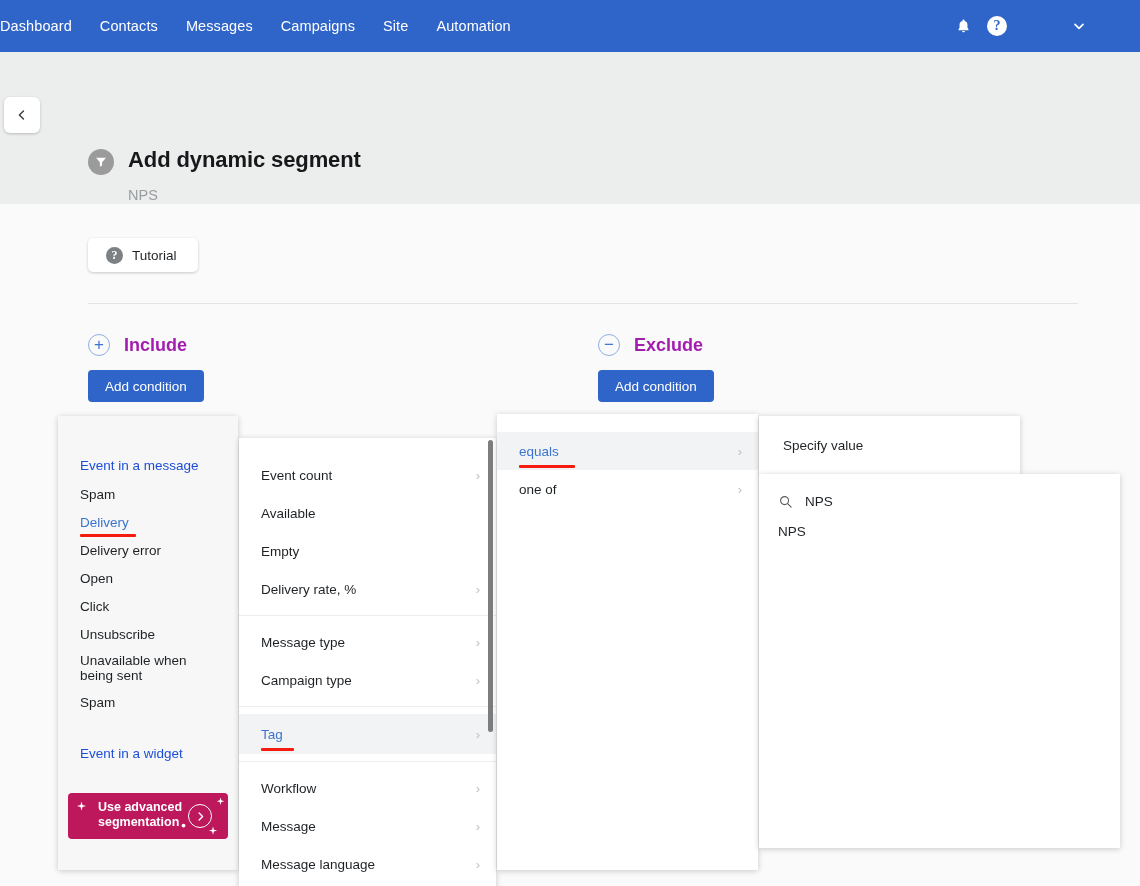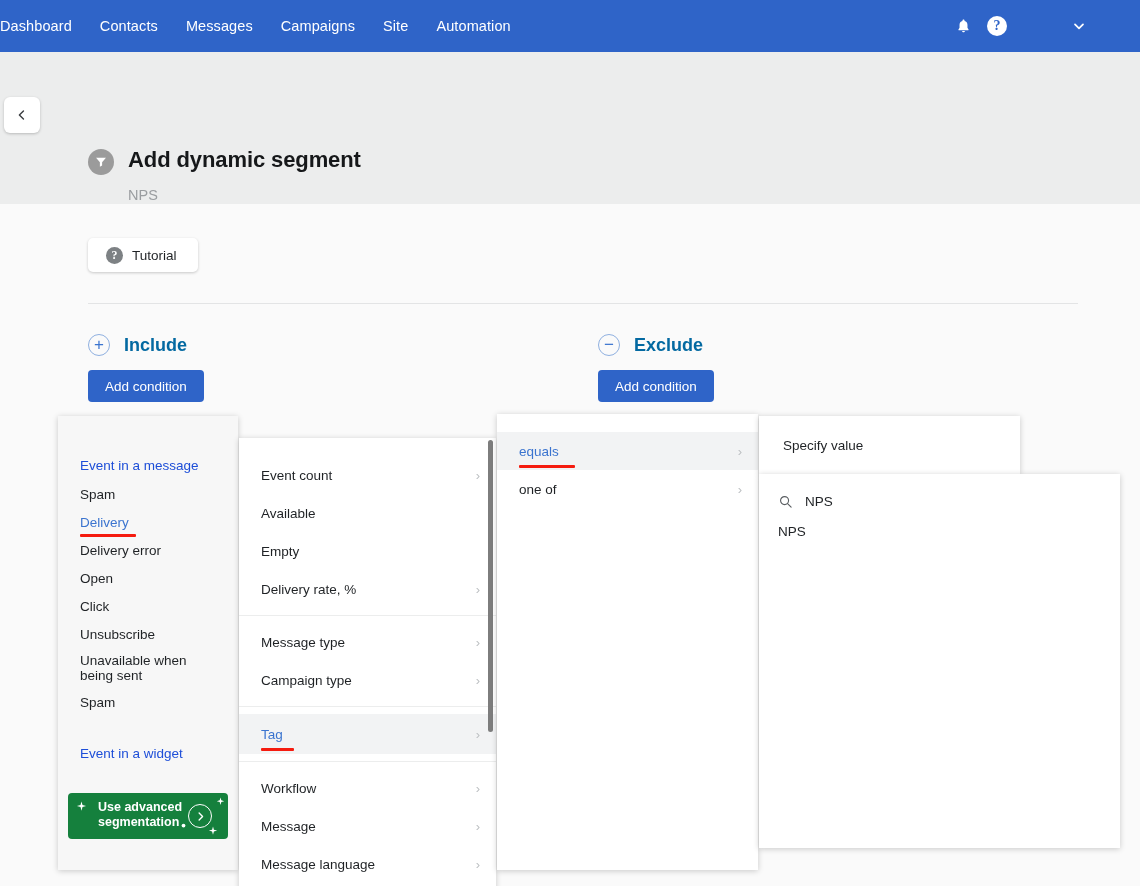--- a/index.html
+++ b/index.html
@@ -91,21 +91,21 @@
   .section { position:absolute; }
   .sec-include { left:88px; top:130px; }
   .sec-exclude { left:598px; top:130px; }
   .sec-head { display:flex; align-items:center; gap:14px; }
   .sec-circle {
     width:22px; height:22px; border-radius:50%; border:1.6px solid #8fb0e0;
     display:flex; align-items:center; justify-content:center; cursor:pointer;
     background:#fafafa;
   }
   .sec-circle span { color:#3b74cf; font-size:17px; line-height:1; margin-top:-2px; }
-  .sec-title { font-size:18px; font-weight:bold; color:#0369a1; }
+  .sec-title { font-size:18px; font-weight:bold; color:#a21caf; }
   .add-cond {
     margin-top:14px; height:32px; background:#2f64c8; color:#ffffff;
     border:none; border-radius:4px; padding:0 17px; font-size:13.5px;
     font-family:"Liberation Sans", sans-serif; cursor:pointer;
   }
 
   
   .menu {
     position:absolute; background:#ffffff;
     box-shadow:0 1px 6px rgba(0,0,0,.20);
@@ -132,21 +132,21 @@
   .m-item.sel { }
   .m-item.sel .lab { color:#3b74cf; }
   .m-item.hl { background:#f2f3f4;align-items:center; }
   .redline { position:absolute; height:3px; background:#f51b0f; border-radius:1px; }
 
   .col2 .m-item, .col3 .m-item { height:38px; }
   .sep { height:1px; background:#eceded; margin:7px 0; }
 
   .adv-banner {
     position:absolute; left:68px; top:793px; width:160px; height:46px;
-    background:#15803d; border-radius:4px; cursor:pointer; overflow:hidden;
+    background:#be185d; border-radius:4px; cursor:pointer; overflow:hidden;
   }
   .adv-text {
     position:absolute; left:30px; top:7px; width:100px;
     color:#ffffff; font-size:12.5px; font-weight:bold; line-height:15px;
   }
   .adv-circle {
     position:absolute; right:16px; top:11px; width:24px; height:24px;
     border-radius:50%; border:1.7px solid #ffffff;
     display:flex; align-items:center; justify-content:center;
   }

